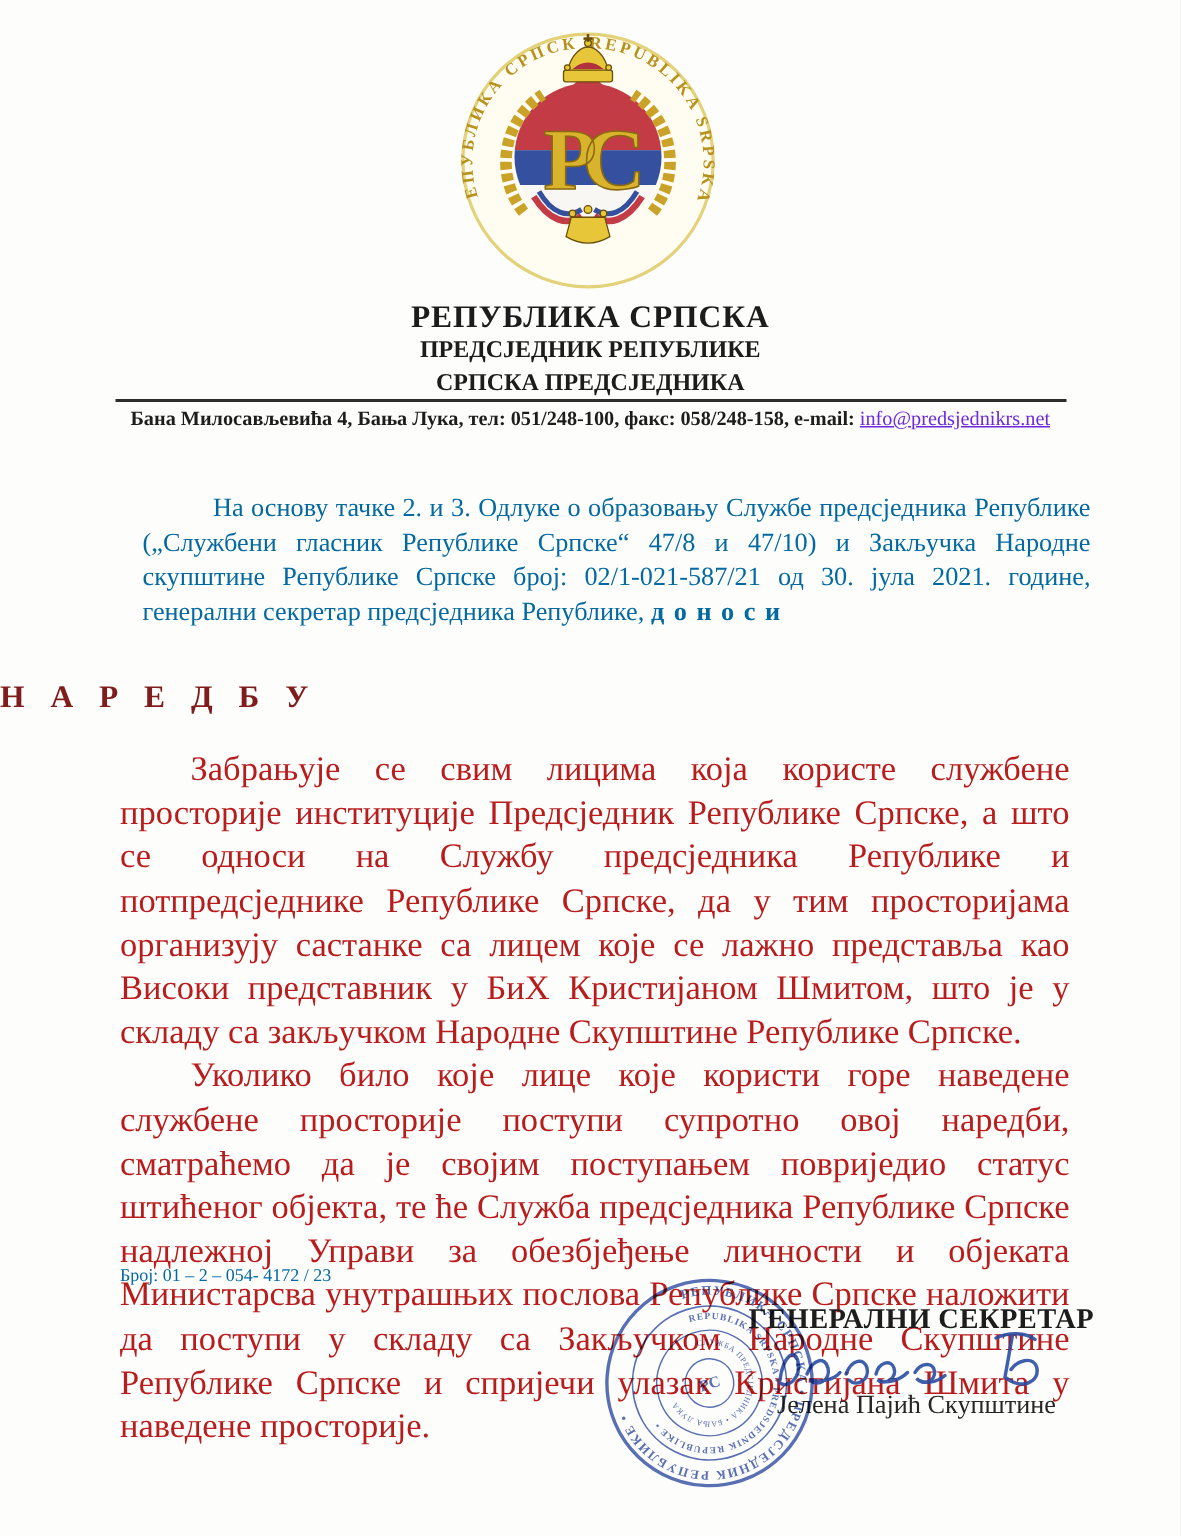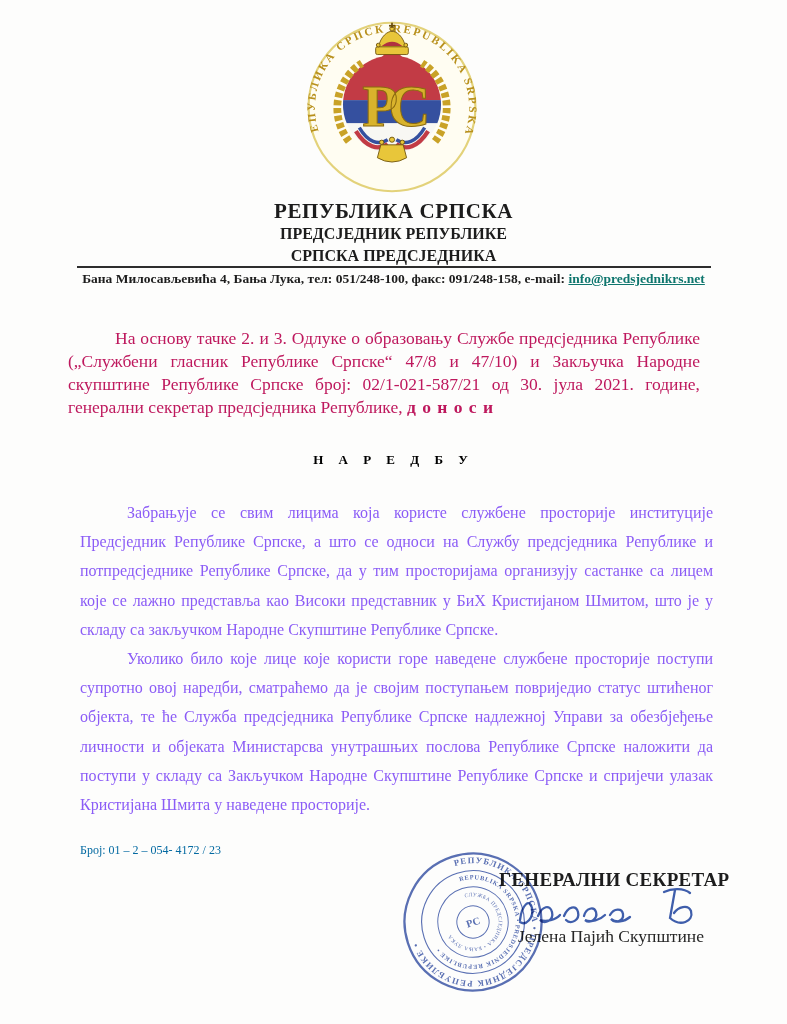--- a/index.html
+++ b/index.html
@@ -10,29 +10,29 @@
   }
   
   .emblem{position:absolute;left:306px;top:20px;width:172px;height:174px;}
   
   .org-block{position:absolute;top:199px;left:0;right:0;text-align:center;color:#1c1c1c;}
   .org1{font-size:21px;font-weight:bold;letter-spacing:.6px;line-height:24px;}
   .org2,.org3{font-size:16px;font-weight:bold;line-height:22px;}
   .rule{position:absolute;top:266px;left:77px;width:634px;height:2px;background:#2d2d2d;}
   .address{position:absolute;top:271px;left:0;right:0;text-align:center;
     font-size:13.5px;font-weight:bold;color:#1d1d1d;}
-  .address a{color:#0f766e;text-decoration:underline;font-weight:bold;}
+  .address a{color:#6d28d9;text-decoration:underline;font-weight:normal;}
   
-  .intro{position:absolute;top:309px;left:68px;width:632px;
-    font-size:17.5px;line-height:23.2px;text-align:justify;text-indent:47px;color:#be185d;}
+  .intro{position:absolute;top:309px;left:95px;width:632px;
+    font-size:17.5px;line-height:23.2px;text-align:justify;text-indent:47px;color:#0369a1;}
   .intro b{letter-spacing:1px;}
-  .order-title{position:absolute;top:452px;left:0;right:0;text-align:center;
-    font-size:13px;font-weight:bold;letter-spacing:6px;color:#000000;}
+  .order-title{position:absolute;top:452px;left:0;right:0;text-align:left;
+    font-size:21px;font-weight:bold;letter-spacing:6px;color:#7f1d1d;}
   .body-paras{position:absolute;top:498px;left:80px;width:633px;
-    font-size:16px;line-height:29.2px;text-align:justify;color:#8b5cf6;}
+    font-size:23px;line-height:29.2px;text-align:justify;color:#b91c1c;}
   .body-paras p{margin:0;text-indent:47px;}
   
   .meta{position:absolute;top:835px;left:80px;font-size:12px;line-height:31px;color:#0369a1;}
   
   .sig-role{position:absolute;top:869px;left:499px;font-size:19px;font-weight:bold;
     letter-spacing:.3px;color:#1d1d1d;}
   .sig-script{position:absolute;top:882px;left:512px;width:190px;height:48px;}
   .sig-name{position:absolute;top:926px;left:518px;font-size:17.5px;color:#262626;}
   
   .stamp{position:absolute;top:846px;left:397px;width:152px;height:152px;
@@ -95,21 +95,21 @@
       <path d="M87,144 L113,144 L117,159 Q100,169 83,159 Z"></path>
     </g>
   </svg>
 
   <div class="org-block">
     <div class="org1">РЕПУБЛИКА СРПСКА</div>
     <div class="org2">ПРЕДСЈЕДНИК РЕПУБЛИКЕ</div>
     <div class="org3">СРПСКА ПРЕДСЈЕДНИКА</div>
   </div>
   <div class="rule"></div>
-  <div class="address"><span>Бана Милосављевића 4, Бања Лука, тел: 051/248-100, факс: 091/248-158, e-mail: </span><a href="#">info@predsjednikrs.net</a>
+  <div class="address"><span>Бана Милосављевића 4, Бања Лука, тел: 051/248-100, факс: 058/248-158, e-mail: </span><a href="#">info@predsjednikrs.net</a>
   </div>
 
   <p class="intro"><span>На основу тачке 2. и 3. Одлуке о образовању Службе предсједника Републике („Службени гласник Републике Српске“ 47/8 и 47/10) и Закључка Народне скупштине Републике Српске број: 02/1-021-587/21 од 30. јула 2021. године, генерални секретар предсједника Републике, </span> <b>д о н о с и</b>
   </p>
 
   <div class="order-title">Н А Р Е Д Б У</div>
 
   <div class="body-paras">
     <p>Забрањује се свим лицима која користе службене просторије институције Предсједник Републике Српске, а што се односи на Службу предсједника Републике и потпредсједнике Републике Српске, да у тим просторијама организују састанке са лицем које се лажно представља као Високи представник у БиХ Кристијаном Шмитом, што је у складу са закључком Народне Скупштине Републике Српске.</p>
     <p>Уколико било које лице које користи горе наведене службене просторије поступи супротно овој наредби, сматраћемо да је својим поступањем повриједио статус штићеног објекта, те ће Служба предсједника Републике Српске надлежној Управи за обезбјеђење личности и објеката Министарсва унутрашњих послова Републике Српске наложити да поступи у складу са Закључком Народне Скупштине Републике Српске и спријечи улазак Кристијана Шмита у наведене просторије.</p>

